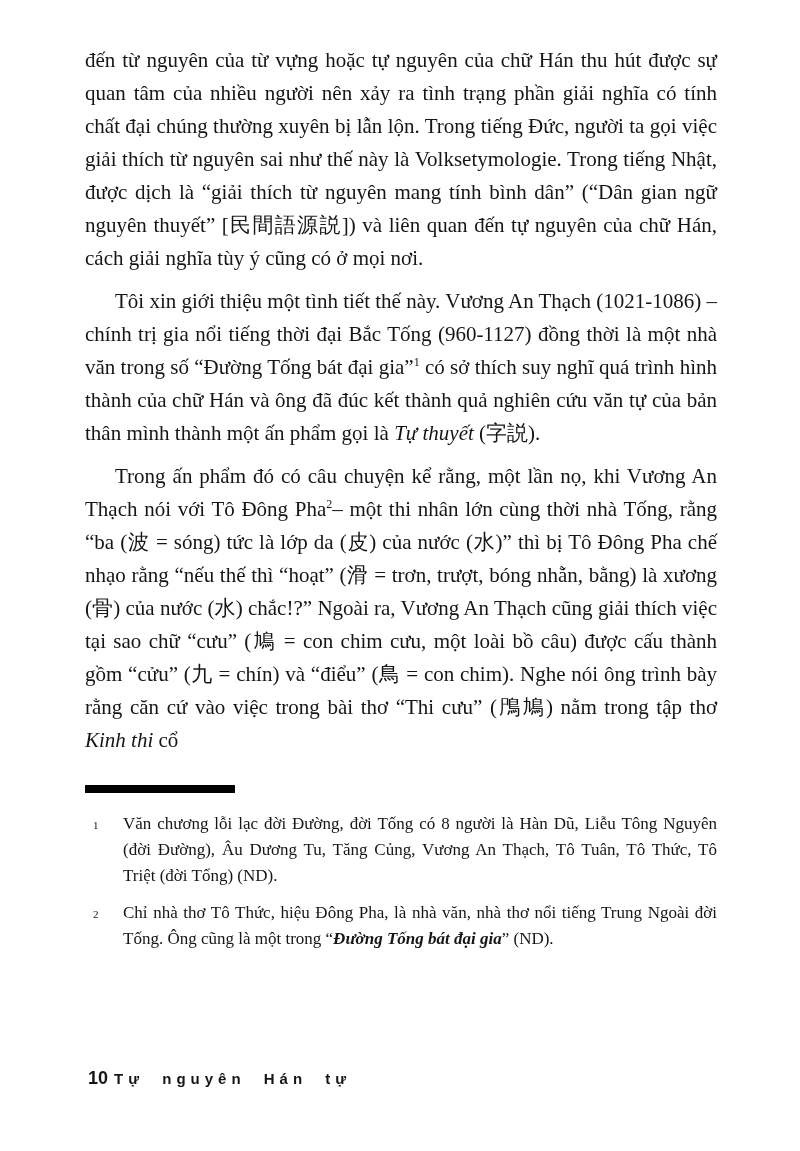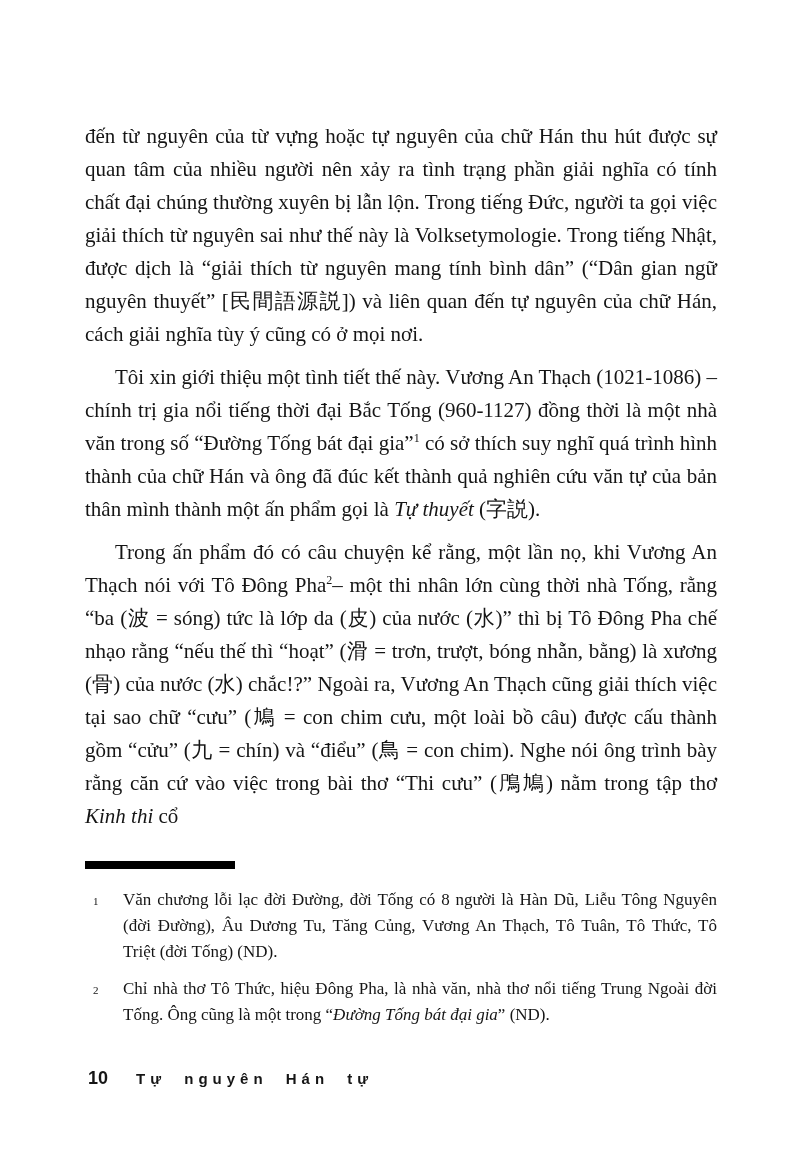--- a/index.html
+++ b/index.html
@@ -6,21 +6,21 @@
   html, body { background: #ffffff; }
   body {
     width: 800px; height: 1151px;
     font-family: "Liberation Serif", "DejaVu Serif", serif;
     color: #151515;
     position: relative;
   }
   .page {
     position: relative;
     width: 800px; height: 1151px;
-    padding: 120px 83px 0 85px;
+    padding: 44px 83px 0 85px;
     overflow: hidden;
     background: #ffffff;
   }
   .body-text .para {
     font-size: 21px;
     line-height: 33px;
     text-align: justify;
     margin-bottom: 10px;
   }
   .body-text .para.indent { text-indent: 30px; }
@@ -52,21 +52,21 @@
   .footer {
     position: absolute;
     left: 88px; top: 1068px;
     display: flex;
     align-items: baseline;
   }
   .page-number {
     font-family: "Liberation Sans", "DejaVu Sans", sans-serif;
     font-weight: bold;
     font-size: 18px;
-    margin-right: 28px;
+    margin-right: 6px;
   }
   .running-title {
     font-family: "Liberation Sans", "DejaVu Sans", sans-serif;
     font-weight: bold;
     font-size: 15px;
     letter-spacing: 5px;
     word-spacing: 9px;
   }
 </style>
 </head>
@@ -77,21 +77,21 @@
   <div class="body-text">
       <p class="para"><span>đến từ nguyên của từ vựng hoặc tự nguyên của chữ Hán thu hút được sự quan tâm của nhiều người nên xảy ra tình trạng phần giải nghĩa có tính chất đại chúng thường xuyên bị lẫn lộn. Trong tiếng Đức, người ta gọi việc giải thích từ nguyên sai như thế này là Volksetymologie. Trong tiếng Nhật, được dịch là “giải thích từ nguyên mang tính bình dân” (“Dân gian ngữ nguyên thuyết” [民間語源説]) và liên quan đến tự nguyên của chữ Hán, cách giải nghĩa tùy ý cũng có ở mọi nơi.</span></p>
       <p class="para indent"><span>Tôi xin giới thiệu một tình tiết thế này. Vương An Thạch (1021-1086) –chính trị gia nổi tiếng thời đại Bắc Tống (960-1127) đồng thời là một nhà văn trong số “Đường Tống bát đại gia”</span><span class="sup">1</span><span> có sở thích suy nghĩ quá trình hình thành của chữ Hán và ông đã đúc kết thành quả nghiên cứu văn tự của bản thân mình thành một ấn phẩm gọi là </span><span style="font-style: italic;">Tự thuyết</span><span> (字説).</span></p>
       <p class="para indent"><span>Trong ấn phẩm đó có câu chuyện kể rằng, một lần nọ, khi Vương An Thạch nói với Tô Đông Pha</span><span class="sup">2</span><span>– một thi nhân lớn cùng thời nhà Tống, rằng “ba (波 = sóng) tức là lớp da (皮) của nước (水)” thì bị Tô Đông Pha chế nhạo rằng “nếu thế thì “hoạt” (滑 = trơn, trượt, bóng nhẵn, bằng) là xương (骨) của nước (水) chắc!?” Ngoài ra, Vương An Thạch cũng giải thích việc tại sao chữ “cưu” (鳩 = con chim cưu, một loài bồ câu) được cấu thành gồm “cửu” (九 = chín) và “điểu” (鳥 = con chim). Nghe nói ông trình bày rằng căn cứ vào việc trong bài thơ “Thi cưu” (鳲鳩) nằm trong tập thơ </span><span style="font-style: italic;">Kinh thi</span><span> cổ</span></p>
     </div>
 
   <div class="footnote-rule"></div>
 
   <div class="footnotes">
       <div class="footnote"><span class="fn-marker">1</span><span><span>Văn chương lỗi lạc đời Đường, đời Tống có 8 người là Hàn Dũ, Liễu Tông Nguyên (đời Đường), Âu Dương Tu, Tăng Củng, Vương An Thạch, Tô Tuân, Tô Thức, Tô Triệt (đời Tống) (ND).</span></span></div>
-      <div class="footnote"><span class="fn-marker">2</span><span><span>Chỉ nhà thơ Tô Thức, hiệu Đông Pha, là nhà văn, nhà thơ nổi tiếng Trung Ngoài đời Tống. Ông cũng là một trong “</span><span style="font-style: italic; font-weight: normal;">Đường Tống bát đại gia</span><span>” (ND).</span></span></div>
+      <div class="footnote"><span class="fn-marker">2</span><span><span>Chỉ nhà thơ Tô Thức, hiệu Đông Pha, là nhà văn, nhà thơ nổi tiếng Trung Ngoài đời Tống. Ông cũng là một trong “</span><span style="font-style: italic; font-weight: bold;">Đường Tống bát đại gia</span><span>” (ND).</span></span></div>
     </div>
 
   <div class="footer">
     <span class="page-number">10</span>
     <span class="running-title">Tự nguyên Hán tự</span>
   </div>
 
 </div>
 
 </body></html>

